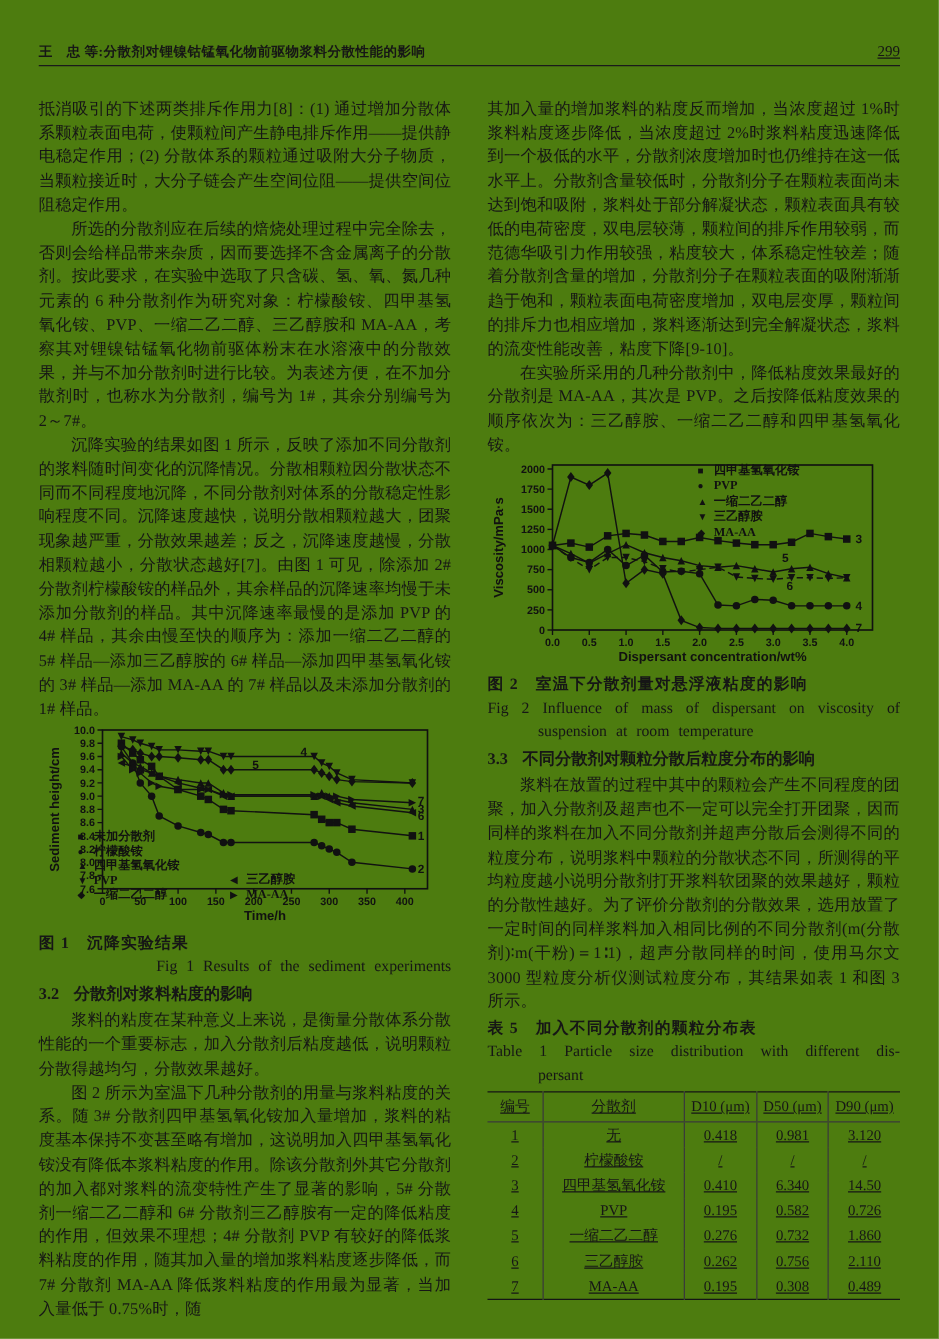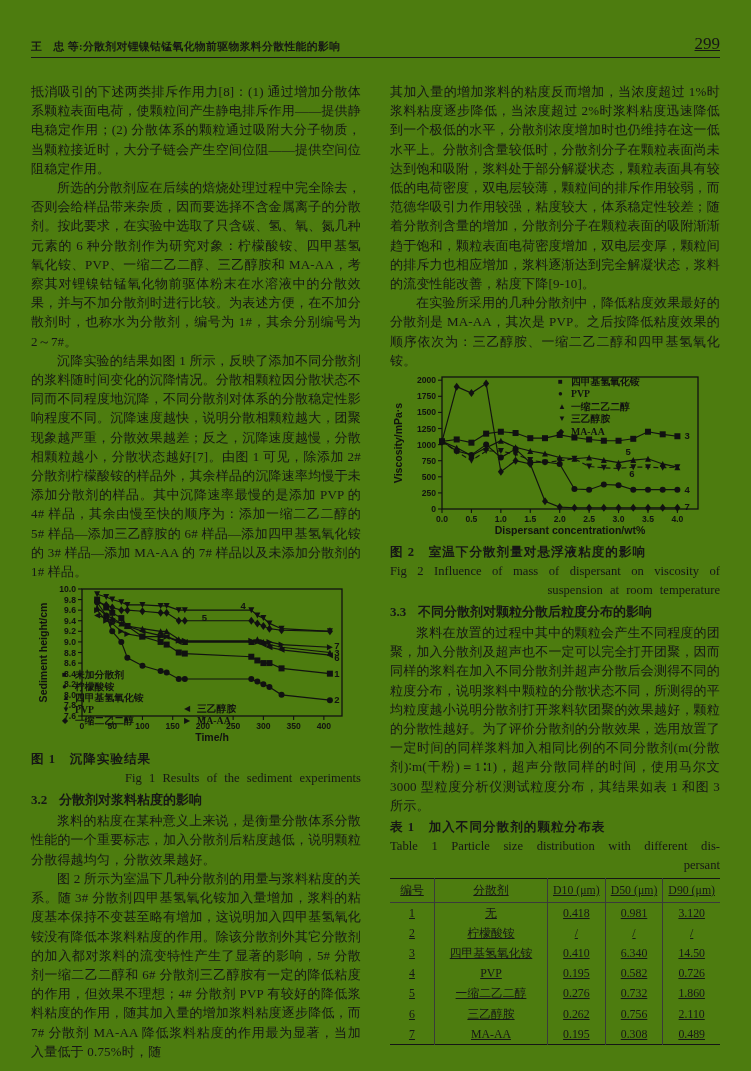--- a/index.html
+++ b/index.html
@@ -6,21 +6,21 @@
   .page{
     width:751px;height:1071px;box-sizing:border-box;position:relative;
     background:#4d7c0f;color:#161616;overflow:hidden;
     padding:34px 31px 0 31px;
     font-family:"Liberation Serif","DejaVu Serif",serif;
   }
   
   .hdr{display:flex;justify-content:space-between;align-items:flex-end;
        border-bottom:1.6px solid #1a1a1a;padding-bottom:3px;}
   .hdr-title{font-size:10.8px;font-weight:bold;letter-spacing:0.4px;}
-  .hdr-page{font-size:17px;text-decoration:underline;}
+  .hdr-page{font-size:12px;text-decoration:underline;}
   
   .cols{display:flex;gap:29px;margin-top:24px;}
   .col{width:330px;}
   .p{font-size:13px;line-height:19.2px;text-align:justify;letter-spacing:0.2px;margin:0;}
   .ind{text-indent:2em;}
   .sec{font-size:13px;font-weight:bold;line-height:21px;margin:1px 0;}
   .sec .n{margin-right:0.9em;}
   
   .fig{margin:4px 0 2px 0;}
   .chart-wrap{position:relative;margin:0 auto;}
@@ -35,21 +35,21 @@
   .lg2 .lg-row{height:12.4px;line-height:12.4px;}
   .lg-mk{width:13px;font-size:8px;color:#111;}
   .lg-tx{font-size:9.8px;font-weight:bold;color:#111;}
   .lg1a{left:26px;top:84px;}
   .lg1b{left:148px;top:118px;}
   .lg2{left:168px;top:3px;}
   .cap-cn{text-align:left;font-weight:bold;font-size:12.6px;line-height:19px;margin-top:2px;letter-spacing:1px;}
   .cap-en{font-size:12.6px;line-height:19px;word-spacing:4px;}
   .cap-en.c{text-align:right;}
   .cap-en.j{text-align:justify;text-align-last:justify;}
-  .cap-en.i{padding-left:3.2em;text-align:right;}
+  .cap-en.i{padding-left:3.2em;}
   
   .tbl{width:100%;border-collapse:collapse;margin-top:3px;
        border-top:1.8px solid #151515;border-bottom:1.8px solid #151515;
        font-size:11.8px;}
   .tbl th,.tbl td{text-align:center;padding:2.6px 2px;font-weight:normal;
        border-left:1px solid #3a3a3a;line-height:15px;text-decoration:underline;}
   .tbl th:first-child,.tbl td:first-child{border-left:none;width:40px;}
   .tbl td:nth-child(2),.tbl th:nth-child(2){width:108px;}
   .tbl thead th{border-bottom:1.1px solid #3a3a3a;padding:4px 2px;}
 </style>
@@ -463,21 +463,21 @@
           <div class="cap-en j">Fig 2 Influence of mass of dispersant on viscosity of</div>
           <div class="cap-en i">suspension at room temperature</div>
         </figcaption>
       </figure>
 
       <div class="sec">
         <span class="n">3.3</span><span>不同分散剂对颗粒分散后粒度分布的影响</span>
       </div>
       <p class="p ind">浆料在放置的过程中其中的颗粒会产生不同程度的团聚，加入分散剂及超声也不一定可以完全打开团聚，因而同样的浆料在加入不同分散剂并超声分散后会测得不同的粒度分布，说明浆料中颗粒的分散状态不同，所测得的平均粒度越小说明分散剂打开浆料软团聚的效果越好，颗粒的分散性越好。为了评价分散剂的分散效果，选用放置了一定时间的同样浆料加入相同比例的不同分散剂(m(分散剂)∶m(干粉)＝1∶1)，超声分散同样的时间，使用马尔文 3000 型粒度分析仪测试粒度分布，其结果如表 1 和图 3 所示。</p>
 
-      <div class="cap-cn" style="margin-top:3px;">表 1　加入不同分散剂的颗粒分布表</div>
+      <div class="cap-cn" style="margin-top:3px;">表 5　加入不同分散剂的颗粒分布表</div>
       <div class="cap-en j">Table 1 Particle size distribution with different dis-</div>
       <div class="cap-en i">persant</div>
       <table class="tbl">
           <thead>
             <tr>
               <th>编号</th>
               <th>分散剂</th>
               <th>D10 (μm)</th>
               <th>D50 (μm)</th>
               <th>D90 (μm)</th>

